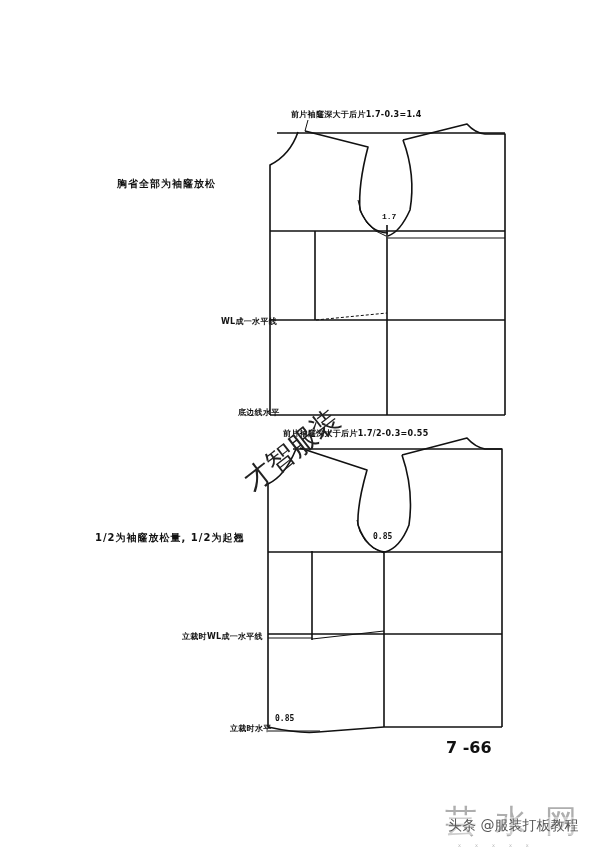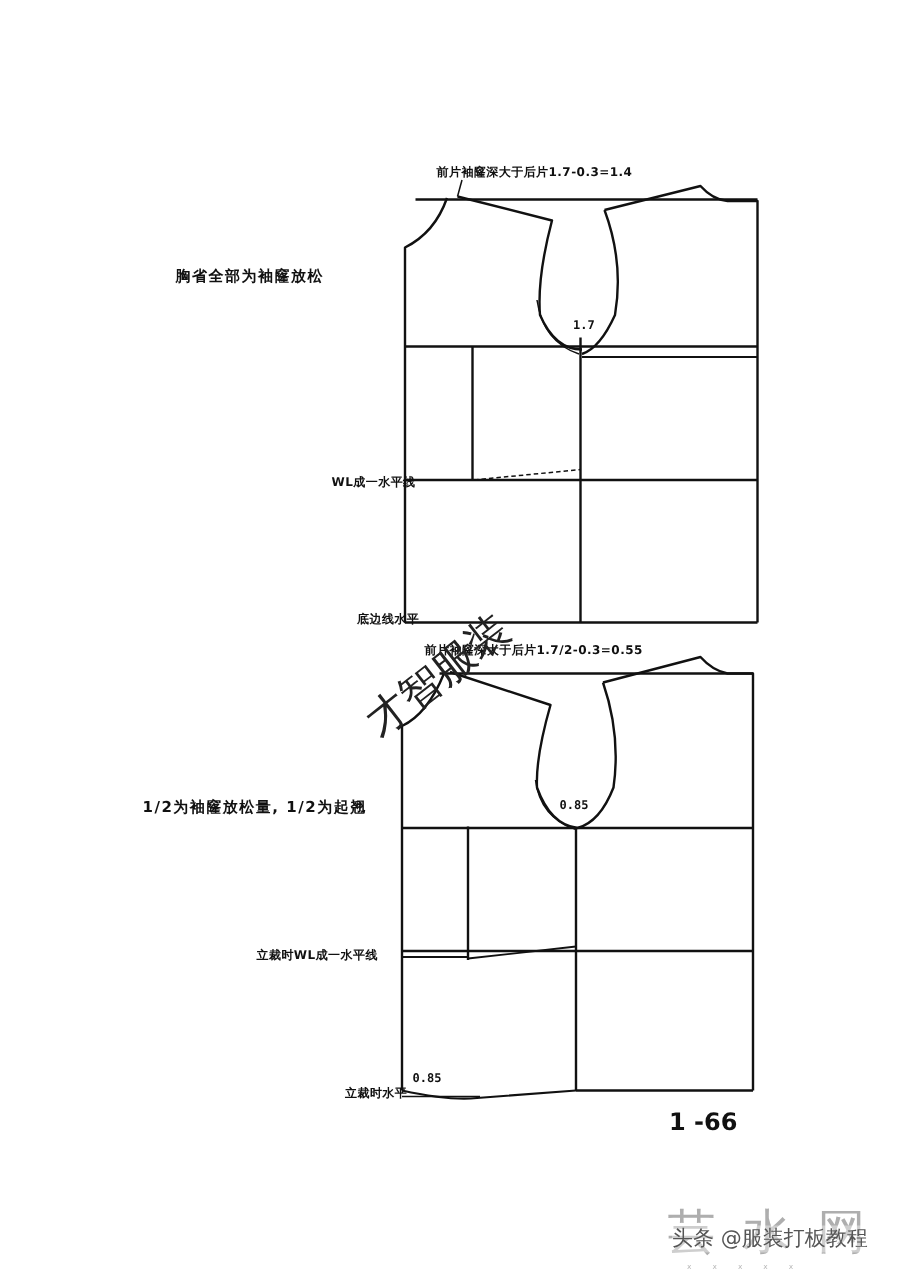--- a/index.html
+++ b/index.html
@@ -65,29 +65,29 @@
 
       <line x1="384" y1="727" x2="502" y2="727"></line>
       <path d="M268 727 Q300 734 318 732 L384 727" stroke-width="1.4"></path>
       <line x1="268" y1="731" x2="320" y2="731" stroke-width="1"></line>
     </g>
   </g>
 </svg>
 
 <div class="lbl" style="left:268px; top:109px;">前片袖窿深大于后片1.7-0.3=1.4</div>
 <div class="title" style="left:117px; top:129px;">胸省全部为袖窿放松</div>
-<div class="dim" style="left:382px; top:212px;">1.7</div>
+<div class="dim" style="left:382px; top:212px;font-family:Liberation Mono, monospace;">1.7</div>
 <div class="lbl" style="left:198px; top:316px;">WL成一水平线</div>
 <div class="lbl" style="left:215px; top:407px;">底边线水平</div>
 
 <div class="lbl" style="left:216px; top:428px;padding-left:44px;">前片袖窿深大于后片1.7/2-0.3=0.55</div>
 <div class="title" style="left:95px; top:483px;">1/2为袖窿放松量, 1/2为起翘</div>
 <div class="dim" style="left:373px; top:532px;">0.85</div>
-<div class="lbl" style="left:148px; top:631px;">立裁时WL成一水平线</div>
+<div class="lbl" style="left:159px; top:631px;">立裁时WL成一水平线</div>
 <div class="lbl" style="left:207px; top:723px;">立裁时水平</div>
 <div class="dim" style="left:275px; top:714px;">0.85</div>
 
-<div class="pgnum" style="left:446px; top:738px;">1 -66</div>
+<div class="pgnum" style="left:446px; top:738px;">7 -66</div>
 
 <div class="wm" style="left:236px; top:470px;">才智服装</div>
 <div class="wm2" style="left:445px; top:800px;">芸水网</div>
 <div class="wm3" style="left:448px; top:817px;">头条 @服装打板教程</div>
 <div class="wm4" style="left:458px; top:842px;">xxxxx xxxxxxx xxxxxxx</div>
 
 </body></html>

